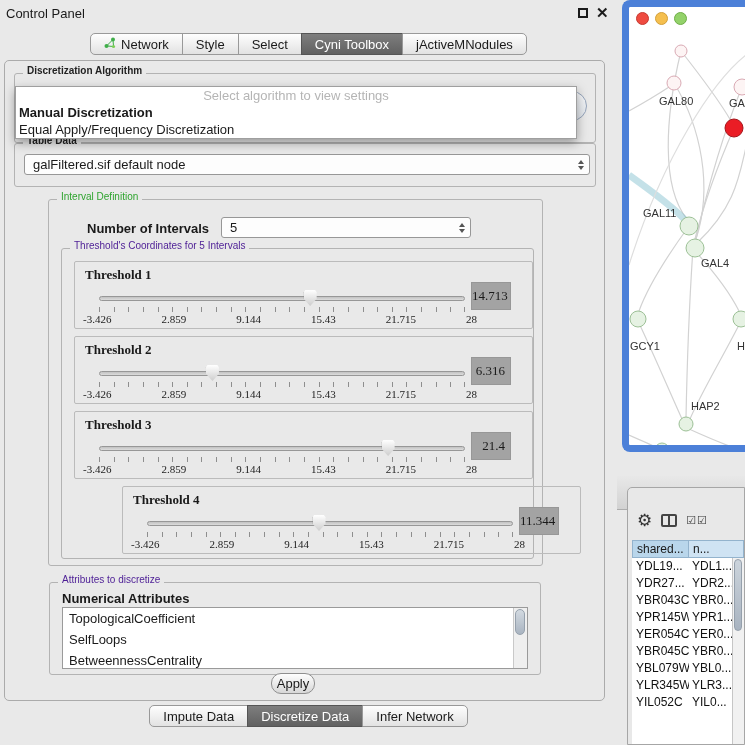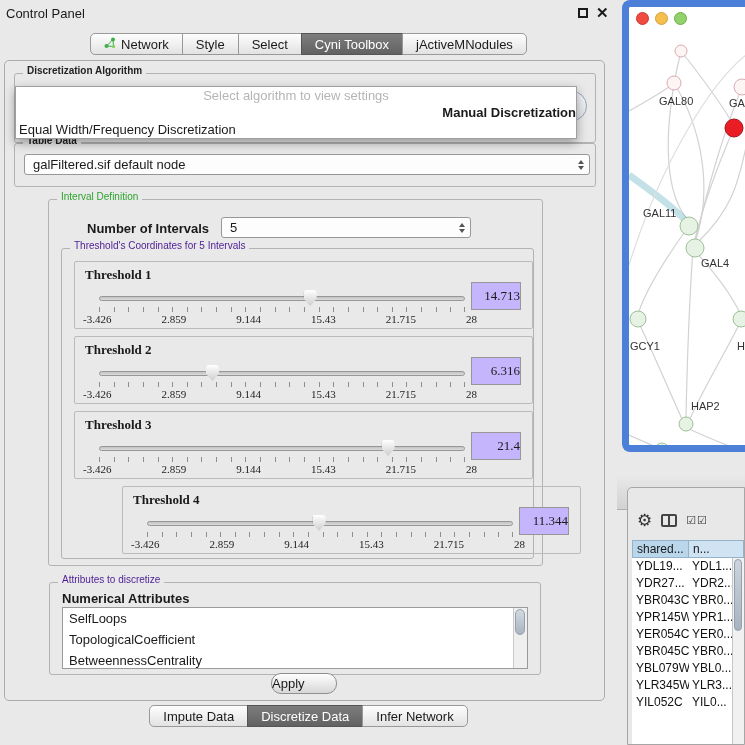--- a/index.html
+++ b/index.html
@@ -39,49 +39,49 @@
   .spin i { display:block; width:0; height:0; border-left:3.5px solid transparent; border-right:3.5px solid transparent; }
   .spin .up { border-bottom:4px solid #555; margin-bottom:2px; }
   .spin .dn { border-top:4px solid #555; }
   .algo-combo { left:18px; top:30px; width:564px; height:30px; border-radius:15px;
                 background:linear-gradient(#f7f8fa,#dde2e8); border:1px solid #96a5bb; }
 
   .popup { position:absolute; left:10px; top:25px; width:562px; height:53px; background:#fff;
            border:1px solid #9f9f9f; box-shadow:0 4px 10px rgba(0,0,0,0.35); z-index:6; }
   .popup-placeholder { height:17px; line-height:17px; text-align:center; color:#b5b5b5; }
   .popup-option { height:17px; line-height:17px; padding-left:3px; }
-  .popup-option.bold { font-weight:bold;text-align:right; }
+  .popup-option.bold { font-weight:bold; }
 
   
   .thr-box { position:absolute; left:12px; width:459px; height:68px; border:1px solid #bbb; border-radius:2px;font-family:Liberation Serif, serif; }
   .thr-label { position:absolute; left:10px; top:5px; font-weight:bold; }
   .slider { position:absolute; left:24px; top:28px; width:366px; height:38px; }
   .track { position:absolute; left:0; top:6px; width:100%; height:5px;
            background:linear-gradient(#c2c2c2,#dcdcdc); border:1px solid #979797; border-radius:3px; }
   .thumb { position:absolute; top:0; width:13px; height:16px; background:linear-gradient(#ffffff,#cdcdcd);
            clip-path:polygon(12% 0,88% 0,100% 14%,100% 55%,50% 100%,0 55%,0 14%);
            filter:drop-shadow(0 0 1px #777); }
   .ticks { position:absolute; left:0; top:17px; width:100%; height:5px;
            background-image:repeating-linear-gradient(to right,#8e8e8e 0 1px,transparent 1px 14.64px);
            border-right:1px solid #8e8e8e; }
   .tick-labels { position:absolute; left:-16px; right:-12px; top:23px; display:flex;
                  justify-content:space-between; font-size:11px; color:#222; }
-  .value-box { position:absolute; left:396px; top:20px; width:50px; height:28px; background:#c4b5fd;
-               border:1px solid #979797; font-size:13px; line-height:26px; text-align:right; }
+  .value-box { position:absolute; left:396px; top:20px; width:40px; height:28px; background:#a3a3a3;
+               border:1px solid #979797; font-size:13px; line-height:26px; text-align:right; padding-right:5px; }
 
   
   .listbox { position:absolute; left:12px; top:24px; width:466px; height:62px; background:#fff;
              border:1px solid #9a9a9a; overflow:hidden; }
   .li { line-height:21px; padding-left:6px; font-size:13px; }
   .vscroll { position:absolute; right:0; top:0; bottom:0; width:14px; background:#efefef; border-left:1px solid #c9c9c9; }
   .vthumb { position:absolute; top:1px; left:1px; width:10px; height:26px;
             background:linear-gradient(#d3dae1,#a9b4c1); border:1px solid #96a1ad; border-radius:5px; }
-  .apply-btn { position:absolute; left:266px; top:612px; width:66px; height:21px;
+  .apply-btn { position:absolute; left:266px; top:612px; width:44px; height:21px;
                background:linear-gradient(#fefefe,#d7d7d7); border:1px solid #8f8f8f; border-radius:10px;
-               line-height:19px; }
+               text-align:center; line-height:19px; }
 
   
   .network-window { position:absolute; left:622px; top:0; width:131px; height:452px;
                     border:7px solid #4c80d8; border-right:none;
                     border-top-left-radius:8px; border-bottom-left-radius:8px;
                     background:#fff; overflow:hidden; }
   .traffic { position:absolute; left:7px; top:5px; display:flex; gap:6px; z-index:2; }
   .light { width:13px; height:13px; border-radius:50%; }
   .l-red { background:#ef4b40; border:1px solid #c63a31; }
   .l-yellow { background:#f5bf4e; border:1px solid #d3a03b; }
@@ -150,21 +150,21 @@
 
 <div class="main-panel">
 
   <div class="group" style="left:9px;top:12px;width:582px;height:70px;">
     <span class="group-title gt-bold">Discretization Algorithm</span>
   </div>
   <div class="combo algo-combo"></div>
   <div class="popup">
       <div class="popup-placeholder">Select algorithm to view settings</div>
       <div class="popup-option bold">Manual Discretization</div>
-      <div class="popup-option">Equal Width/Frequency Discretization</div>
+      <div class="popup-option">Equal Apply/Frequency Discretization</div>
     </div>
 
   <div class="group" style="left:9px;top:82px;width:582px;height:44px;">
     <span class="group-title gt-bold">Table Data</span>
     <div class="combo" style="left:9px;top:10px;width:566px;height:21px;">
       <span class="val">galFiltered.sif default node</span>
       <span class="spin">
           <i class="up"></i>
           <i class="dn"></i>
         </span>
@@ -254,22 +254,22 @@
           </div>
         </div>
     </div>
   </div>
 
   <div class="group" style="left:44px;top:513px;width:492px;height:93px;margin-top:8px;">
     <span class="group-title gt-blue">Attributes to discretize</span>
     <span style="position:absolute;left:12px;top:8px;font-weight:bold;">Numerical Attributes</span>
     <div class="listbox">
       <div>
+          <div class="li">TopologicalCoefficient</div>
           <div class="li">SelfLoops</div>
-          <div class="li">TopologicalCoefficient</div>
           <div class="li">BetweennessCentrality</div>
         </div>
       <div class="vscroll">
         <div class="vthumb"></div>
       </div>
     </div>
   </div>
 
   <div class="apply-btn">Apply</div>
 </div>

